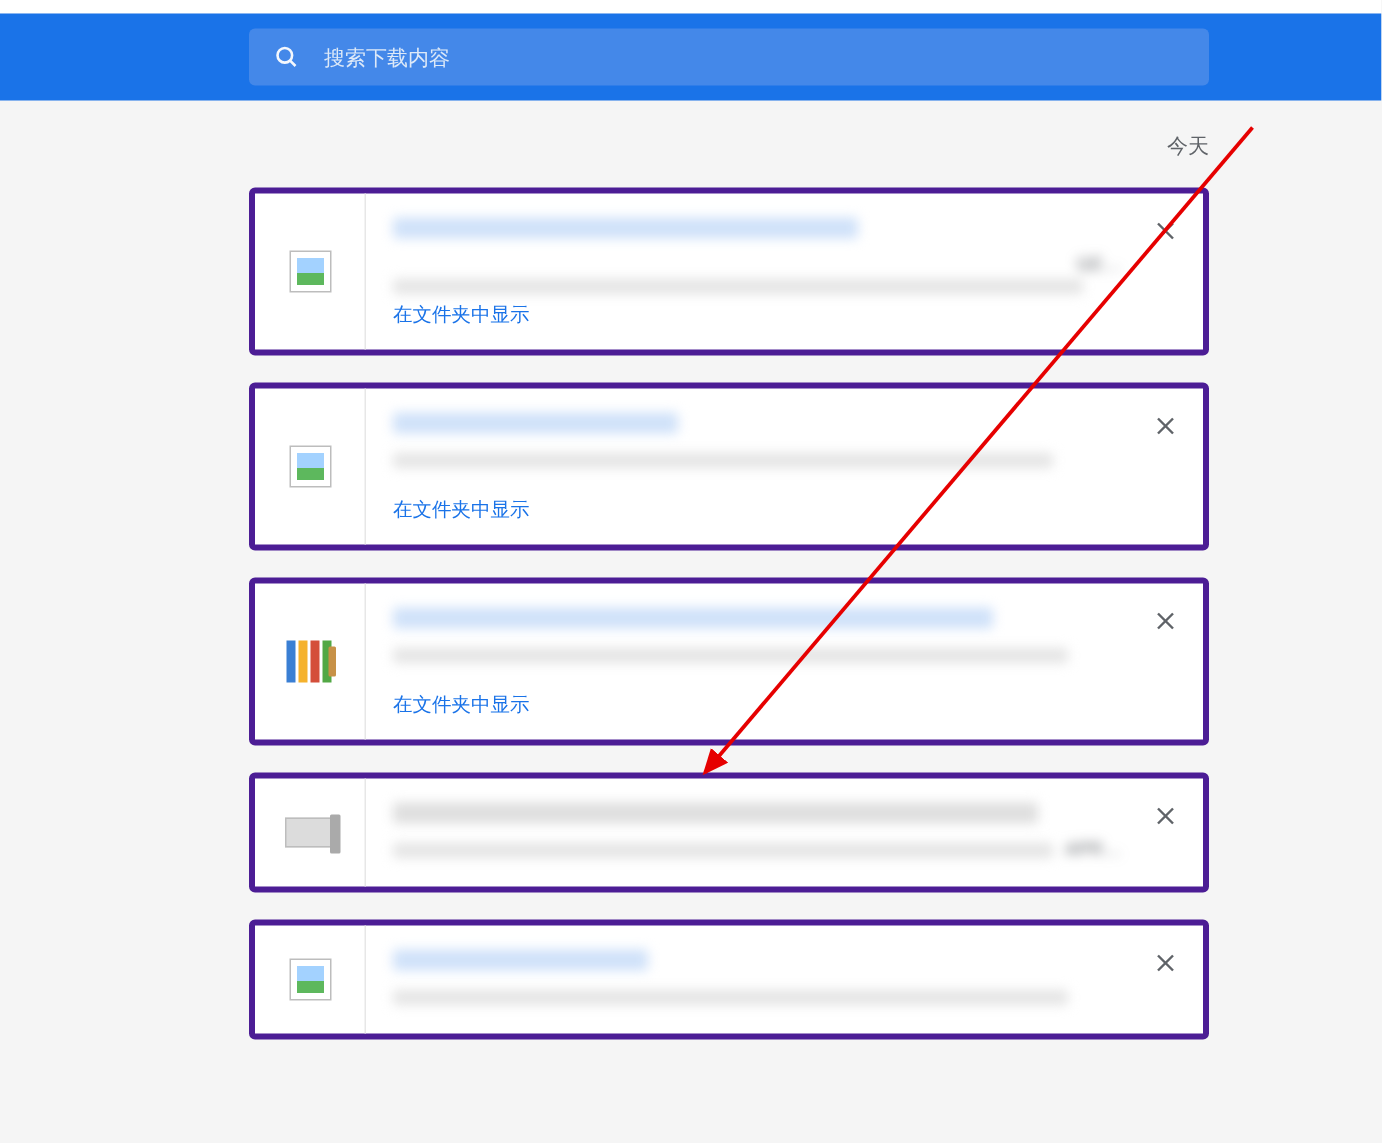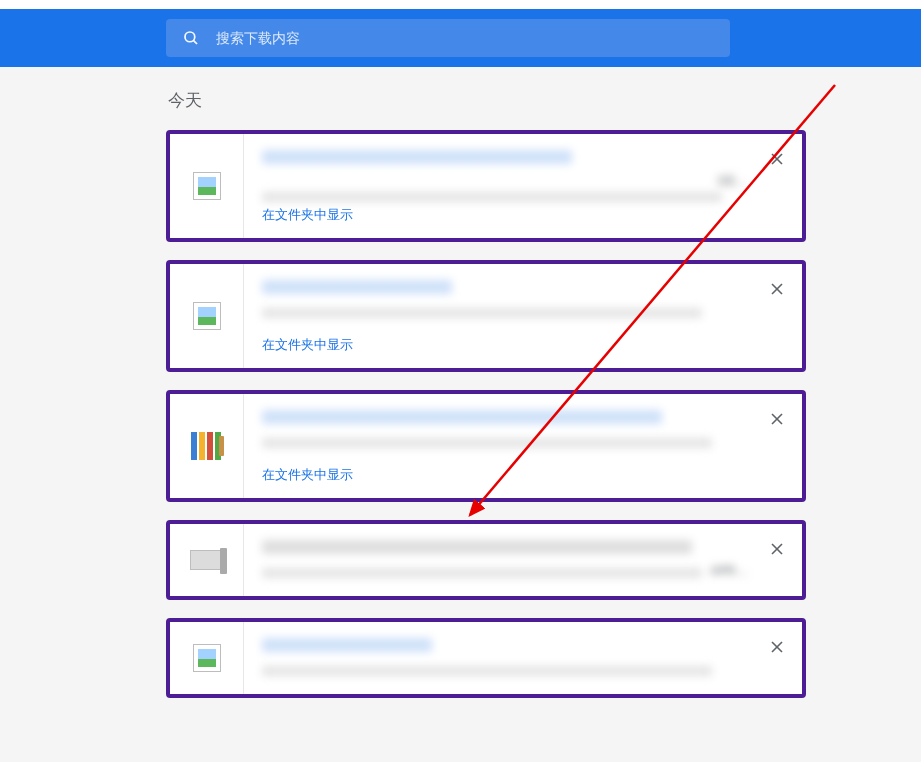--- a/index.html
+++ b/index.html
@@ -21,21 +21,21 @@
     .blue-bar {
       background: #1a73e8;
       height: 58px;
       display: flex;
       align-items: center;
       padding: 0 24px;
     }
 
     .search-box {
       margin-left: 142px;
-      width: 564px;
+      width: 640px;
       height: 38px;
       background: #4488e9;
       border-radius: 4px;
       display: flex;
       align-items: center;
       padding: 0 16px;
     }
 
     .search-icon {
       color: #fff;
@@ -58,23 +58,24 @@
     }
 
     .content {
       margin-top: 22px;
       margin-left: 166px;
       width: 640px;
     }
 
     .section-heading {
       color: #5f6368;
-      font-size: 17px;
+      font-size: 14px;
       margin-bottom: 18px;
       padding-left: 2px;
+      text-align: right;
     }
 
     .card {
       background: #fff;
       border: 4px solid #4c1d95;
       border-radius: 4px;
       margin-bottom: 18px;
       display: flex;
       min-height: 110px;
     }

